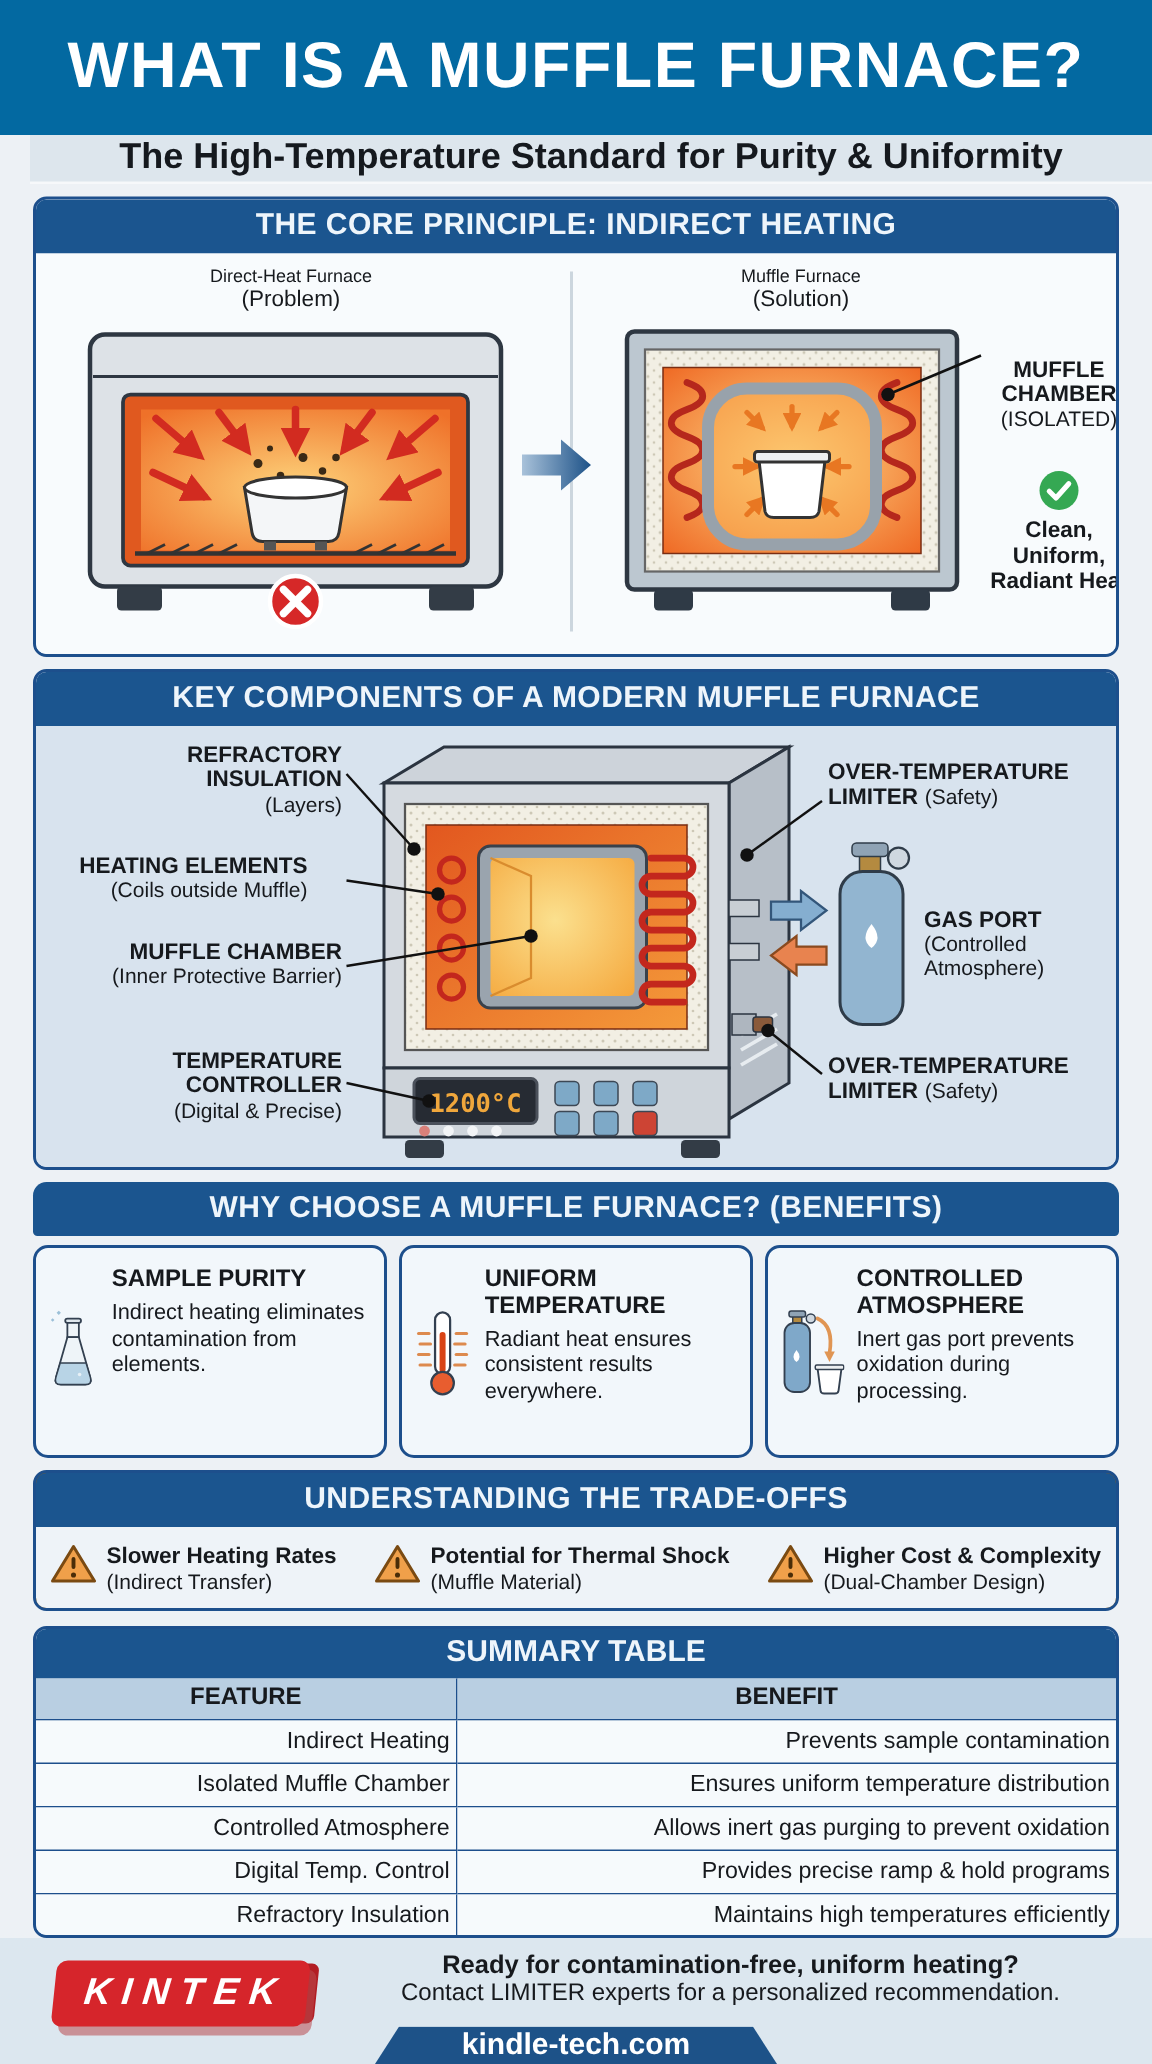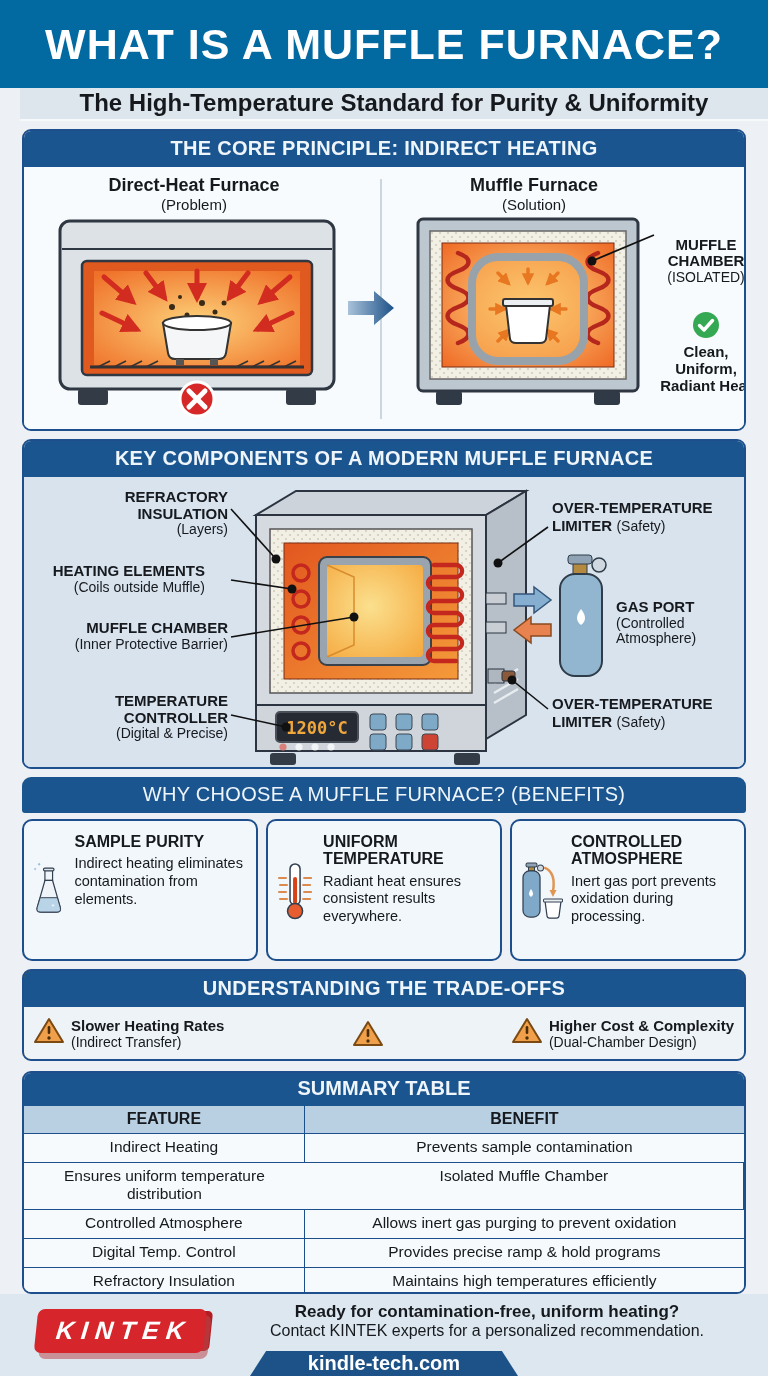--- a/index.html
+++ b/index.html
@@ -9,26 +9,26 @@
 
   
   .banner { height:90px; background:#0369a1; display:flex; align-items:center; justify-content:center; }
   .banner h1 { color:#fff; font-size:43px; font-weight:bold; letter-spacing:1px; }
   .subtitle-band { height:33px; background:#dde6ed; display:flex; align-items:center; justify-content:center; border-bottom:2px solid #f6f8fa;margin-left:20px; }
   .subtitle-band h2 { font-size:24px; font-weight:bold; color:#15191e; }
 
   
   .sec { margin:8px 22px 0 22px; border:2px solid #1d4f8c; border-radius:9px; overflow:hidden; background:#f8fbfd; }
   .sec-head { background:#1b558f; color:#eef5fb; font-weight:bold; font-size:20px; text-align:center; padding:6px 0 7px 0; letter-spacing:.3px; }
-  .sec-head-bar { margin:8px 22px 0 22px; background:#1b558f; color:#eef5fb; font-weight:normal; font-size:20px; text-align:center; padding:6px 0 7px 0; border-radius:9px 9px 3px 3px; letter-spacing:.3px; }
+  .sec-head-bar { margin:8px 22px 0 22px; background:#1b558f; color:#eef5fb; font-weight:bold; font-size:20px; text-align:center; padding:6px 0 7px 0; border-radius:9px 9px 3px 3px; letter-spacing:.3px; }
 
   
   .core-body { position:relative; height:268px; background:#f8fbfd; }
   .panel-title { position:absolute; text-align:center; }
-  .panel-title .t { font-size:18px; font-weight:bold; }
+  .panel-title .t { font-size:12px; font-weight:normal; }
   .panel-title .s { font-size:15px; }
   .divider { position:absolute; left:356px; top:12px; width:2px; height:240px; background:#ccd6de; }
   .callout-label { position:absolute; left:244px; top:22px; width:112px; text-align:center; line-height:1.1; }
   .callout-label .t { font-weight:bold; font-size:15px; }
   .callout-label .s { font-size:14px; }
   .benefit-note { position:absolute; left:252px; top:128px; width:96px; text-align:center; font-weight:bold; font-size:15px; line-height:1.15; }
   .check-wrap { position:absolute; left:286px; top:96px; }
 
   
   .kc-body { position:relative; height:296px; background:#d8e3ee; }
@@ -50,21 +50,21 @@
   .trade-item { display:flex; align-items:flex-start; gap:7px; }
   .trade-item .txt .t { font-weight:bold; font-size:15px; line-height:1.15; }
   .trade-item .txt .s { font-size:14px; line-height:1.15; }
 
   
   .table-sec { margin:10px 22px 0 22px; border:2px solid #1d4f8c; border-radius:9px; overflow:hidden; }
   .t-head { background:#1b558f; color:#eef5fb; font-weight:bold; font-size:20px; text-align:center; padding:4px 0 6px 0; }
   .t-grid { display:grid; grid-template-columns:39% 61%; }
   .t-col-h { background:#b9cfe2; font-weight:bold; font-size:16px; text-align:center; padding:4px 0 5px 0; border-bottom:1.5px solid #1d4f8c; }
   .t-col-h.c1 { border-right:1.5px solid #1d4f8c; }
-  .t-cell { background:#f6fafc; font-size:15.5px; text-align:center; padding:4.5px 4px 5.5px 4px; border-bottom:1.5px solid #1d4f8c; }
+  .t-cell { background:#f6fafc; font-size:15.5px; text-align:right; padding:4.5px 4px 5.5px 4px; border-bottom:1.5px solid #1d4f8c; }
   .t-cell.c1 { border-right:1.5px solid #1d4f8c; }
   .t-grid .last { border-bottom:none; }
 
   
   .footer { margin-top:auto; height:84px; background:#dce7ef; position:relative; }
   .logo { position:absolute; left:36px; top:15px; background:#d6252b; color:#fff; font-style:italic; font-weight:bold; font-size:25px; letter-spacing:7px; padding:7px 14px 8px 20px; border-radius:7px; transform:skewX(-6deg); box-shadow:5px 6px 0 rgba(185,74,78,.55), 8px 0 0 -2px #b21d23; }
   .footer-text { position:absolute; left:232px; top:8px; width:510px; text-align:center; }
   .footer-text .h { font-weight:bold; font-size:17px; }
   .footer-text .s { font-size:16px; }
   .site-badge { position:absolute; bottom:0; left:50%; transform:translateX(-50%); width:268px; height:25px; background:#1d5288; color:#fff; font-weight:bold; font-size:20px; display:flex; align-items:center; justify-content:center; clip-path:polygon(6% 0, 94% 0, 100% 100%, 0 100%); }
@@ -418,20 +418,24 @@
           <div class="t">Slower Heating Rates</div>
           <div class="s">(Indirect Transfer)</div>
         </div>
       </div>
       <div class="trade-item">
         <svg width="30" height="27" viewBox="0 0 30 27">
           <polygon points="15,2 29,25 1,25" fill="#f0a04a" stroke="#7a4a12" stroke-width="2" stroke-linejoin="round"></polygon>
           <rect x="13.7" y="9" width="2.6" height="8" rx="1.3" fill="#4a2d08"></rect>
             <circle cx="15" cy="21" r="1.7" fill="#4a2d08"></circle>
         </svg>
+        <div class="txt">
+          <div class="t">Potential for Thermal Shock</div>
+          <div class="s">(Muffle Material)</div>
+        </div>
       </div>
       <div class="trade-item">
         <svg width="30" height="27" viewBox="0 0 30 27">
           <polygon points="15,2 29,25 1,25" fill="#f0a04a" stroke="#7a4a12" stroke-width="2" stroke-linejoin="round"></polygon>
           <rect x="13.7" y="9" width="2.6" height="8" rx="1.3" fill="#4a2d08"></rect>
             <circle cx="15" cy="21" r="1.7" fill="#4a2d08"></circle>
         </svg>
         <div class="txt">
           <div class="t">Higher Cost &amp; Complexity</div>
           <div class="s">(Dual-Chamber Design)</div>
@@ -444,39 +448,39 @@
     <div class="t-head">SUMMARY TABLE</div>
     <div class="t-grid">
       <div class="t-col-h c1">FEATURE</div>
       <div class="t-col-h">BENEFIT</div>
     </div>
     <div class="t-grid">
       <div class="t-cell c1">Indirect Heating</div>
       <div class="t-cell">Prevents sample contamination</div>
     </div>
     <div class="t-grid">
+      <div class="t-cell c1">Isolated Muffle Chamber</div>
       <div class="t-cell">Ensures uniform temperature distribution</div>
-      <div class="t-cell c1">Isolated Muffle Chamber</div>
     </div>
     <div class="t-grid">
       <div class="t-cell c1">Controlled Atmosphere</div>
       <div class="t-cell">Allows inert gas purging to prevent oxidation</div>
     </div>
     <div class="t-grid">
       <div class="t-cell c1">Digital Temp. Control</div>
       <div class="t-cell">Provides precise ramp &amp; hold programs</div>
     </div>
     <div class="t-grid">
       <div class="t-cell c1 last">Refractory Insulation</div>
       <div class="t-cell last">Maintains high temperatures efficiently</div>
     </div>
   </div>
 
   <footer class="footer">
     <div class="logo">KINTEK</div>
     <div class="footer-text">
       <div class="h">Ready for contamination-free, uniform heating?</div>
-      <div class="s">Contact KINTEK experts for a personalized recommendation.</div>
+      <div class="s">Contact LIMITER experts for a personalized recommendation.</div>
     </div>
     <div class="site-badge">kindle-tech.com</div>
   </footer>
 
 </div>
 
 </body></html>

